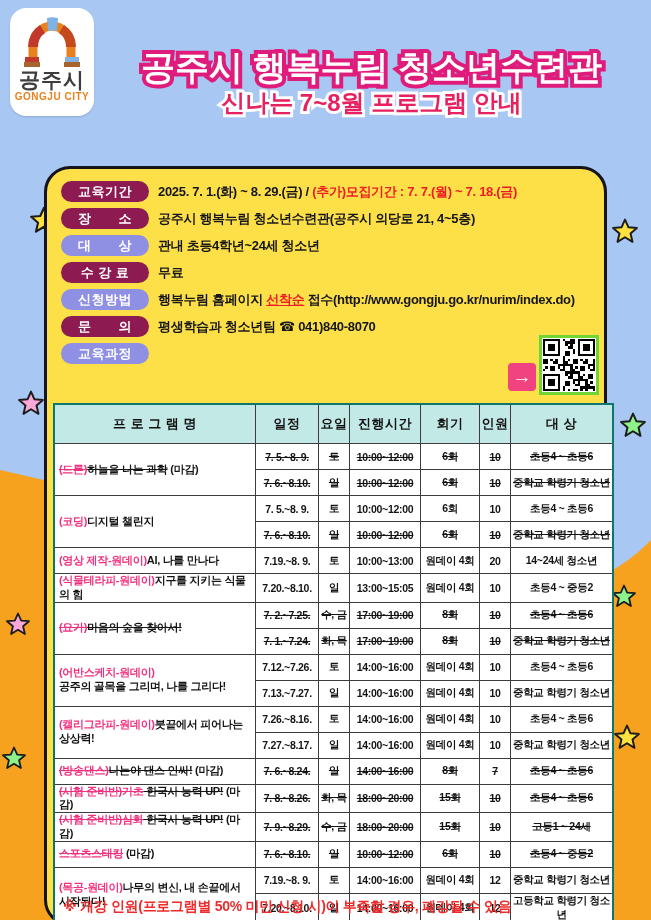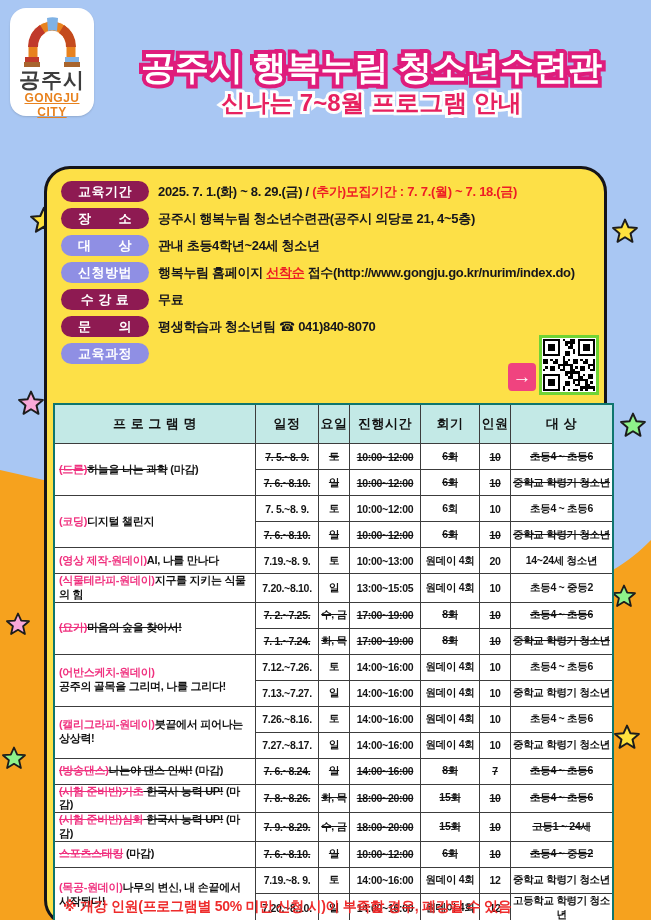--- a/index.html
+++ b/index.html
@@ -7,21 +7,21 @@
     background:#a9c7f3;font-family:"Liberation Sans","DejaVu Sans",sans-serif;font-weight:bold;}
   .bg-wave{position:absolute;left:0;top:0;width:651px;height:920px;}
   .star{position:absolute;}
   .star svg{display:block;}
 
   
   .logo-card{position:absolute;left:10px;top:8px;width:84px;height:108px;background:#fff;
     border-radius:16px;text-align:center;box-shadow:0 1px 2px rgba(0,0,0,.15);}
   .logo-card svg{display:block;margin:5px auto 0;}
   .logo-kr{font-size:21px;color:#3d3d3d;letter-spacing:1px;line-height:1.05;}
-  .logo-en{font-size:12px;color:#e8821e;letter-spacing:.5px;text-decoration:underline;}
+  .logo-en{font-size:10px;color:#e8821e;letter-spacing:.5px;}
 
   
   .titles{position:absolute;left:94px;right:2px;top:40px;text-align:center;line-height:1.12;}
   .t-layer{position:relative;}
   .t-back,.t-front{display:block;white-space:nowrap;}
   .t-back{position:absolute;left:0;right:0;top:0;}
   .t1 .t-back{-webkit-text-stroke:8px #df1c7c;color:#df1c7c;text-shadow:2px 3px 0 rgba(120,20,80,.35);}
   .t1 .t-front{position:relative;color:#fff;}
   .t1{font-size:34px;margin-top:8px;}
   .t2{font-size:24px;margin-top:4px;}
@@ -149,26 +149,26 @@
         </div>
         <div class="info-row">
           <div class="pill maroon">장　　소</div>
           <div class="info-text"><span>공주시 행복누림 청소년수련관(공주시 의당로 21, 4~5층)</span></div>
         </div>
         <div class="info-row">
           <div class="pill purple">대　　상</div>
           <div class="info-text"><span>관내 초등4학년~24세 청소년</span></div>
         </div>
         <div class="info-row">
+          <div class="pill maroon">수 강 료</div>
+          <div class="info-text"><span>무료</span></div>
+        </div>
+        <div class="info-row">
           <div class="pill purple">신청방법</div>
           <div class="info-text"><span>행복누림 홈페이지 </span><span class="seg-red-underline">선착순</span><span> 접수(http://www.gongju.go.kr/nurim/index.do)</span></div>
-        </div>
-        <div class="info-row">
-          <div class="pill maroon">수 강 료</div>
-          <div class="info-text"><span>무료</span></div>
         </div>
         <div class="info-row">
           <div class="pill maroon">문　　의</div>
           <div class="info-text"><span>평생학습과 청소년팀 ☎ 041)840-8070</span></div>
         </div>
         <div class="info-row">
           <div class="pill purple">교육과정</div>
           <div class="info-text"></div>
         </div>
       </div>

